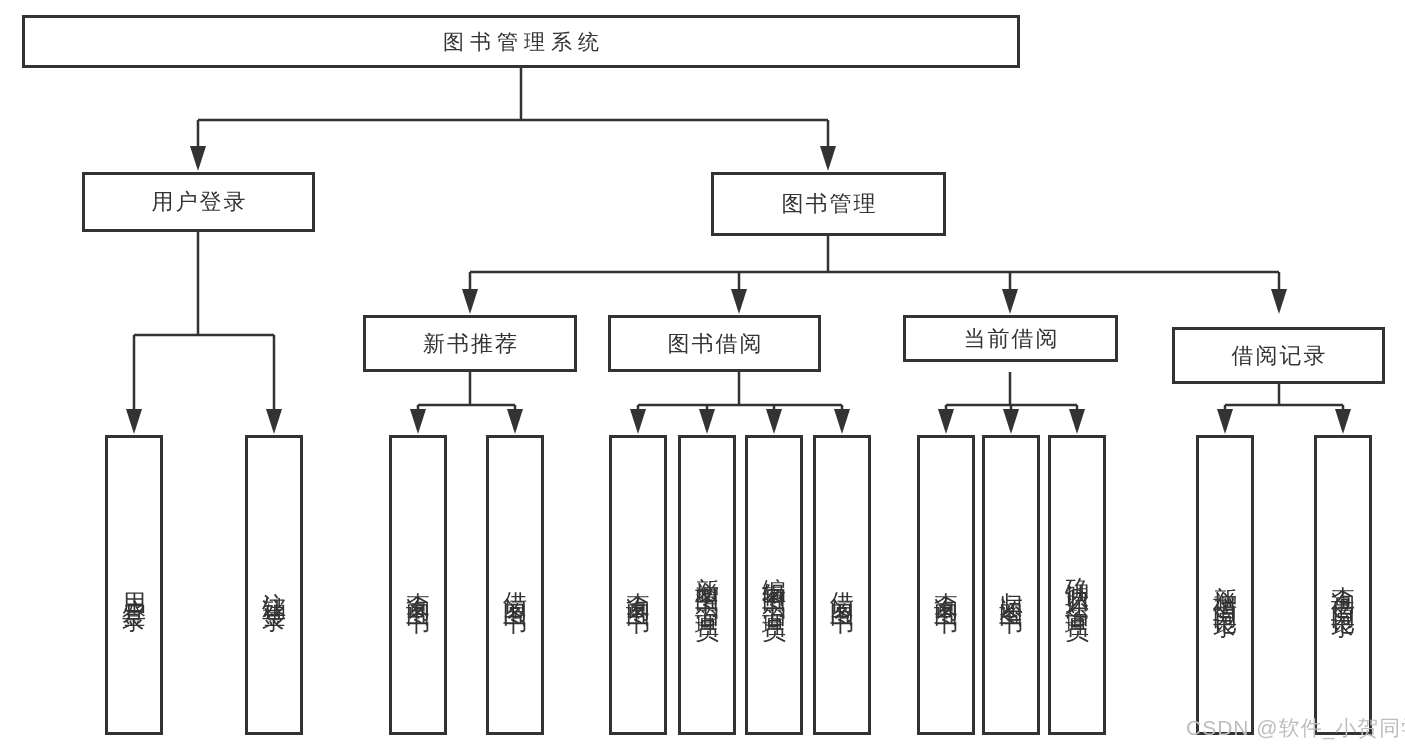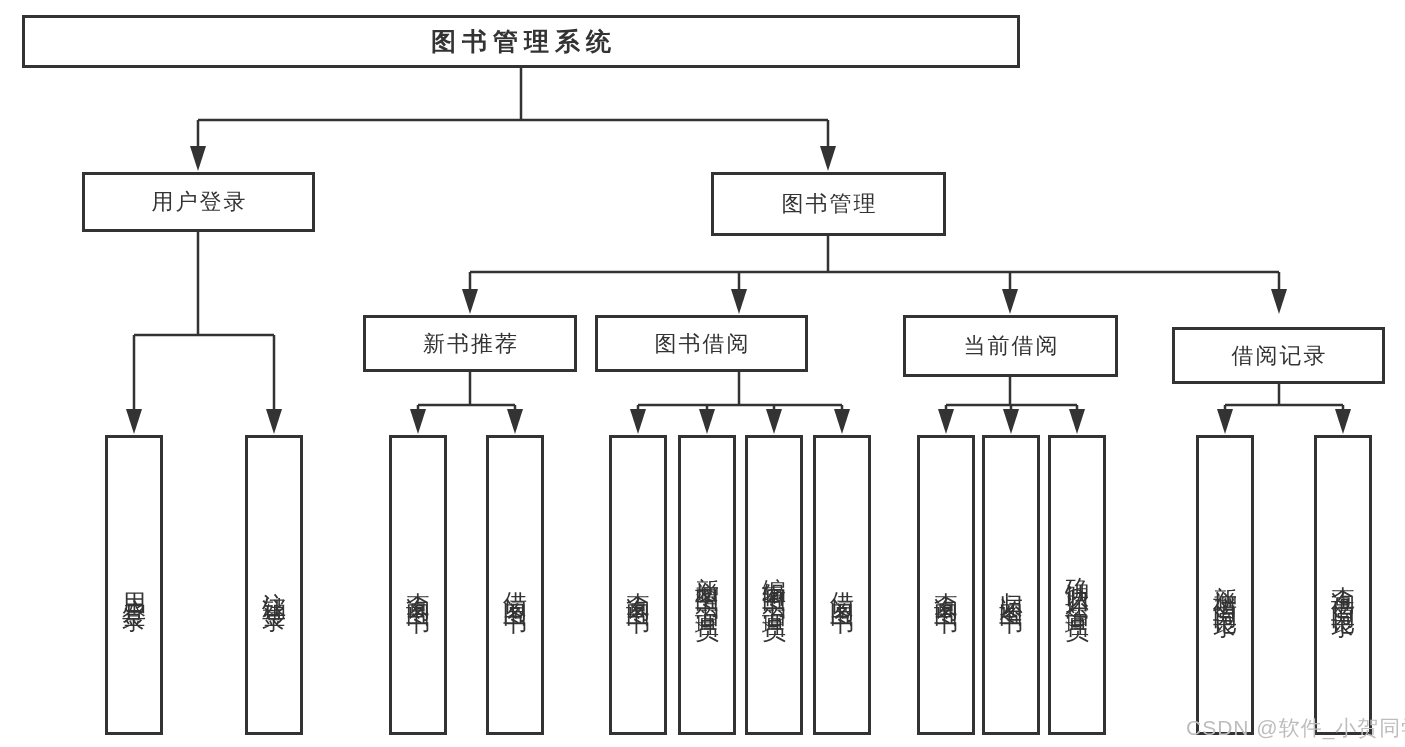--- a/index.html
+++ b/index.html
@@ -26,25 +26,24 @@
     position: absolute;
     box-sizing: border-box;
     border: 3px solid #333333;
     background: #ffffff;
     color: #333333;
     display: flex;
     align-items: center;
     justify-content: center;
   }
   .box.hlabel {
-    font-size: 25px;
+    font-size: 21px;
     letter-spacing: 6px;
     text-indent: 6px; 
     white-space: nowrap;
-    font-weight: bold;
   }
   .box.l23 {
     font-size: 22px;
     letter-spacing: 2px;
     text-indent: 2px;
     white-space: nowrap;
   }
   .box.leaf {
     top: 435px;
     width: 58px;
@@ -117,22 +116,22 @@
       <polygon points="1343,434 1335,409 1351,409"></polygon>
     </g>
   </svg>
 
   <div class="box hlabel" style="left:22px; top:15px; width:998px; height:53px;">图书管理系统</div>
 
   <div class="box l23" style="left:82px; top:172px; width:233px; height:60px;">用户登录</div>
   <div class="box l23" style="left:711px; top:172px; width:235px; height:64px;">图书管理</div>
 
   <div class="box l23" style="left:363px; top:315px; width:214px; height:57px;">新书推荐</div>
-  <div class="box l23" style="left:595px; top:315px; width:213px; height:57px;">图书借阅</div>
-  <div class="box l23" style="left:903px; top:315px; width:215px; height:62px;">当前借阅</div>
+  <div class="box l23" style="left:608px; top:315px; width:213px; height:57px;">图书借阅</div>
+  <div class="box l23" style="left:903px; top:315px; width:215px; height:47px;">当前借阅</div>
   <div class="box l23" style="left:1172px; top:315px; width:213px; height:57px;margin-top:12px;">借阅记录</div>
 
   <div class="box leaf" style="left:105px;">
     <span class="vtext">用户登录</span>
   </div>
   <div class="box leaf" style="left:245px;">
     <span class="vtext">注销登录</span>
   </div>
   <div class="box leaf" style="left:389px;">
     <span class="vtext">查询图书</span>

